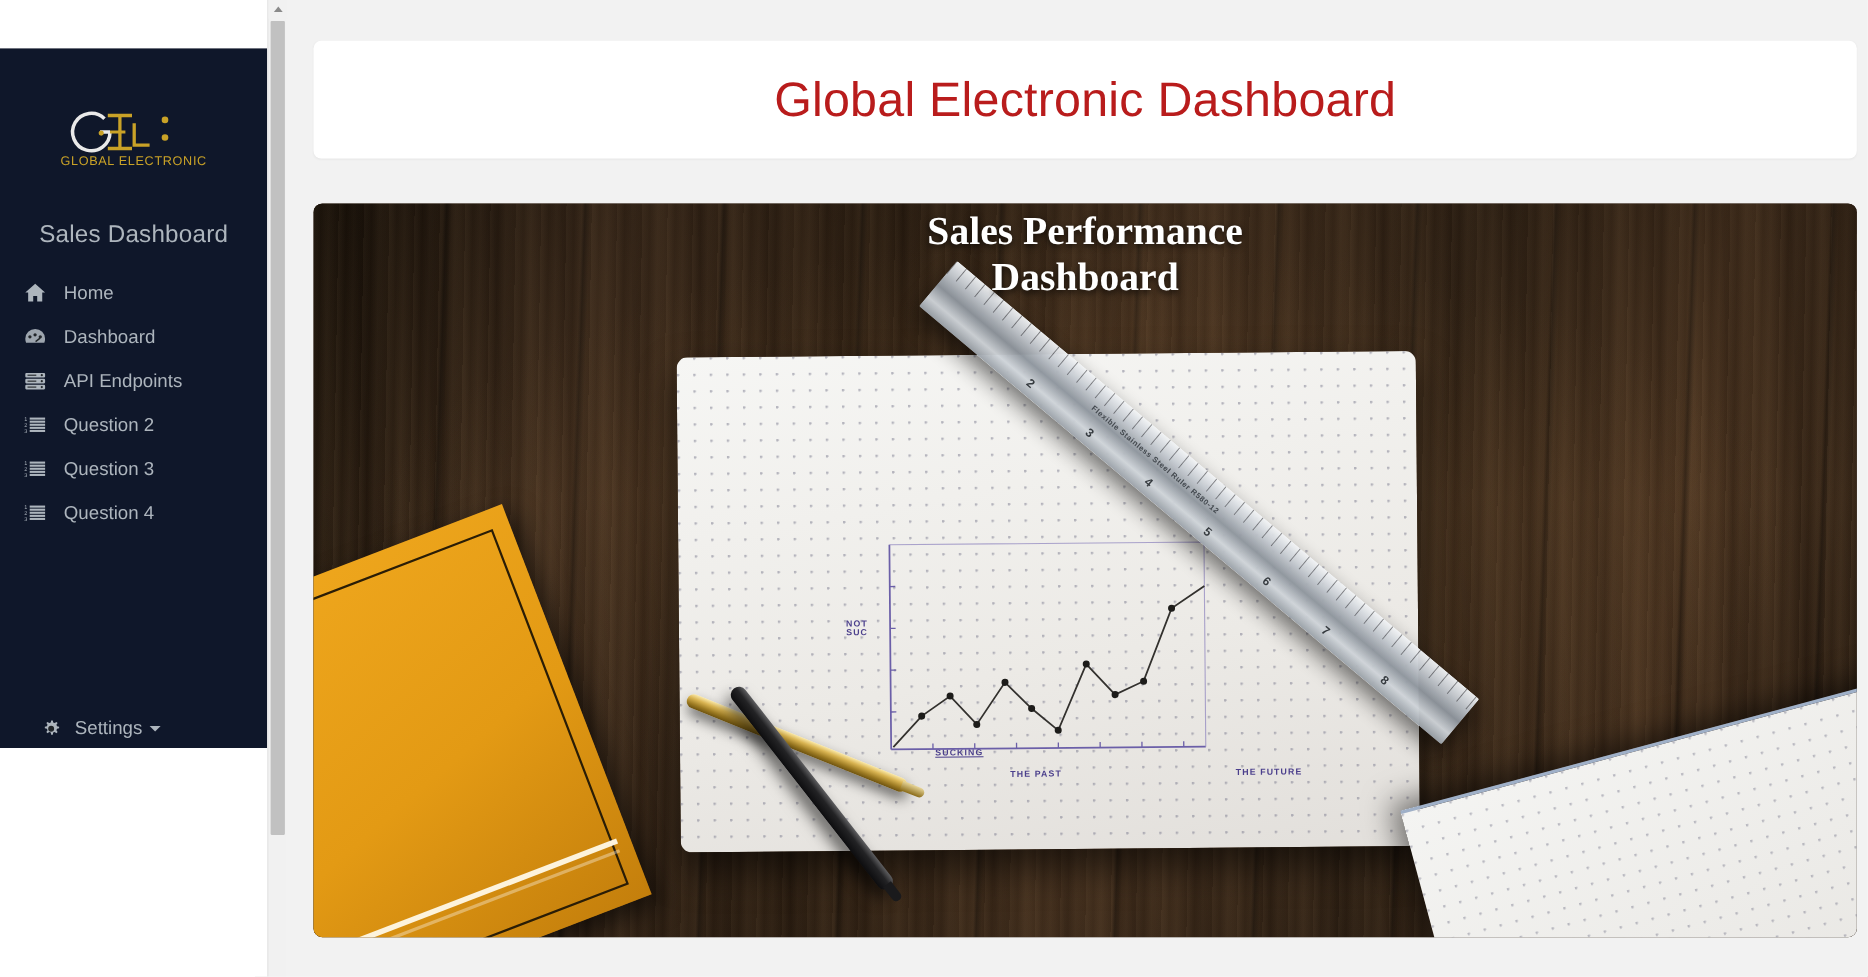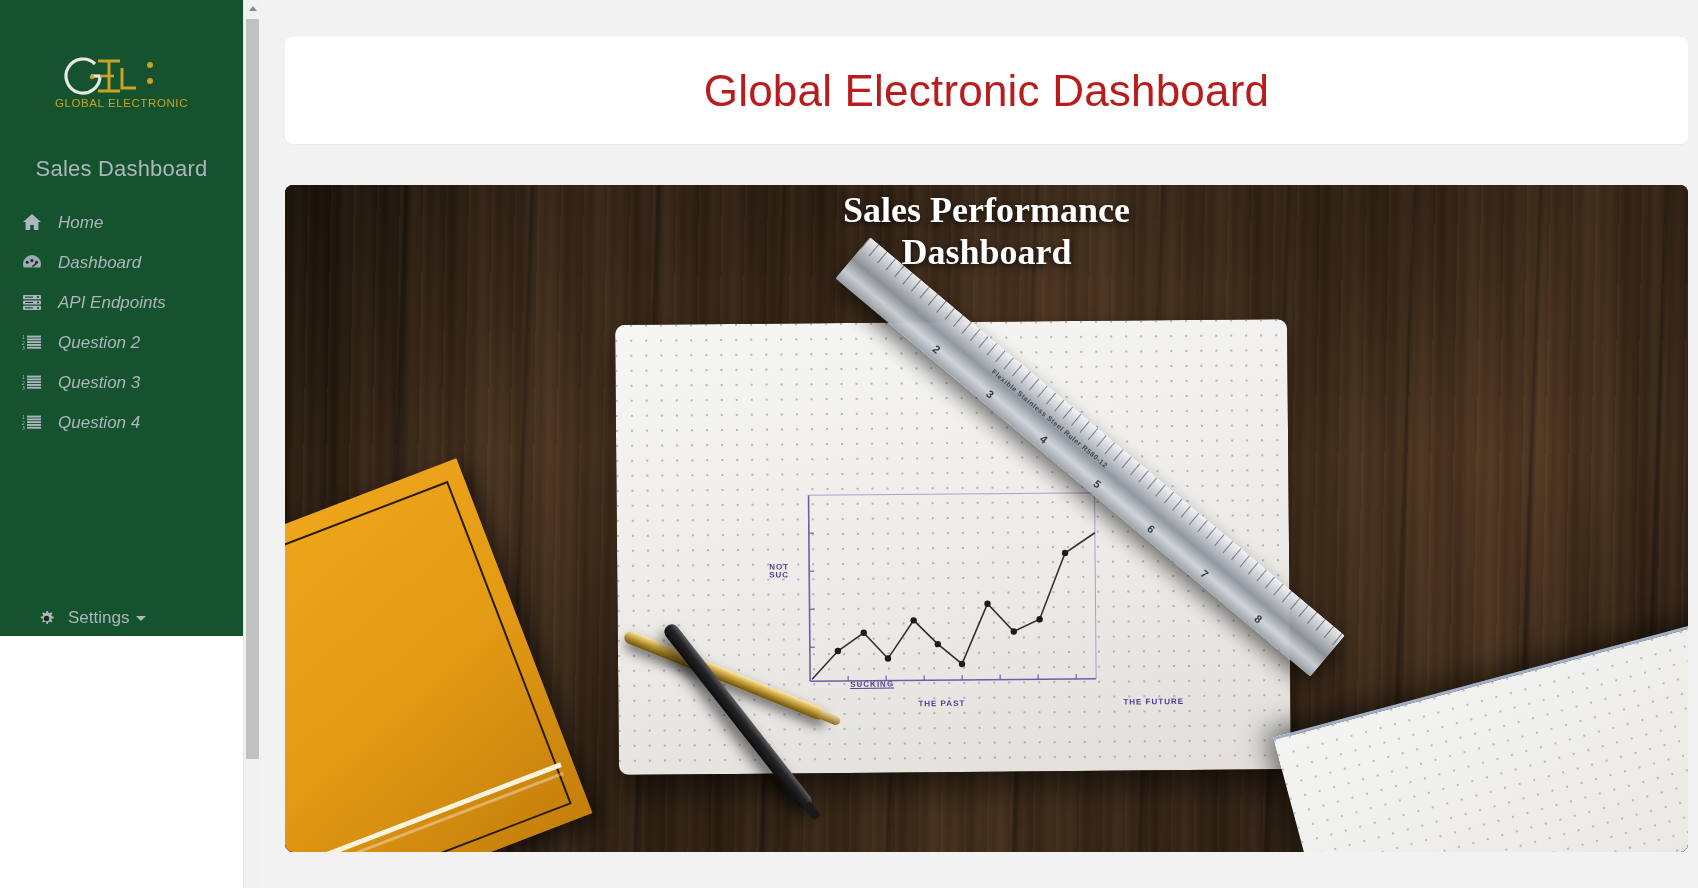--- a/index.html
+++ b/index.html
@@ -8,24 +8,25 @@
     width: 1698px; height: 888px;
     overflow: hidden;
     background: #ffffff;
     font-family: "Liberation Sans", sans-serif;
   }
   .app { position: relative; width: 1698px; height: 888px; display: flex; }
 
   
   .sidebar {
     width: 243px; height: 636px;
-    background: #14532d;
+    background: #0f172a;
     flex: 0 0 243px;
     position: relative;
     overflow: hidden;
+    margin-top: 44px;
   }
   .brand {
     height: 150px;
     display: flex; align-items: center; justify-content: center;
     padding-top: 10px;
   }
   .logo-wrap {
     width: 132px; height: 72px;
     position: relative;
     display: flex; flex-direction: column; align-items: center; justify-content: center;
@@ -44,21 +45,21 @@
     white-space: nowrap;
   }
   .sb-title {
     text-align: center;
     color: #adb5bd;
     font-size: 22px;
     font-weight: 400;
     padding: 6px 0 20px 0;
     letter-spacing: 0.2px;
   }
-  .nav { padding: 0 0 0 0; font-style: italic; }
+  .nav { padding: 0 0 0 0; }
   .nav-item {
     display: flex; align-items: center;
     height: 40px;
     padding-left: 22px;
     color: #adb5bd;
     font-size: 17px;
     cursor: pointer;
     text-decoration: none;
   }
   .nav-icon {

